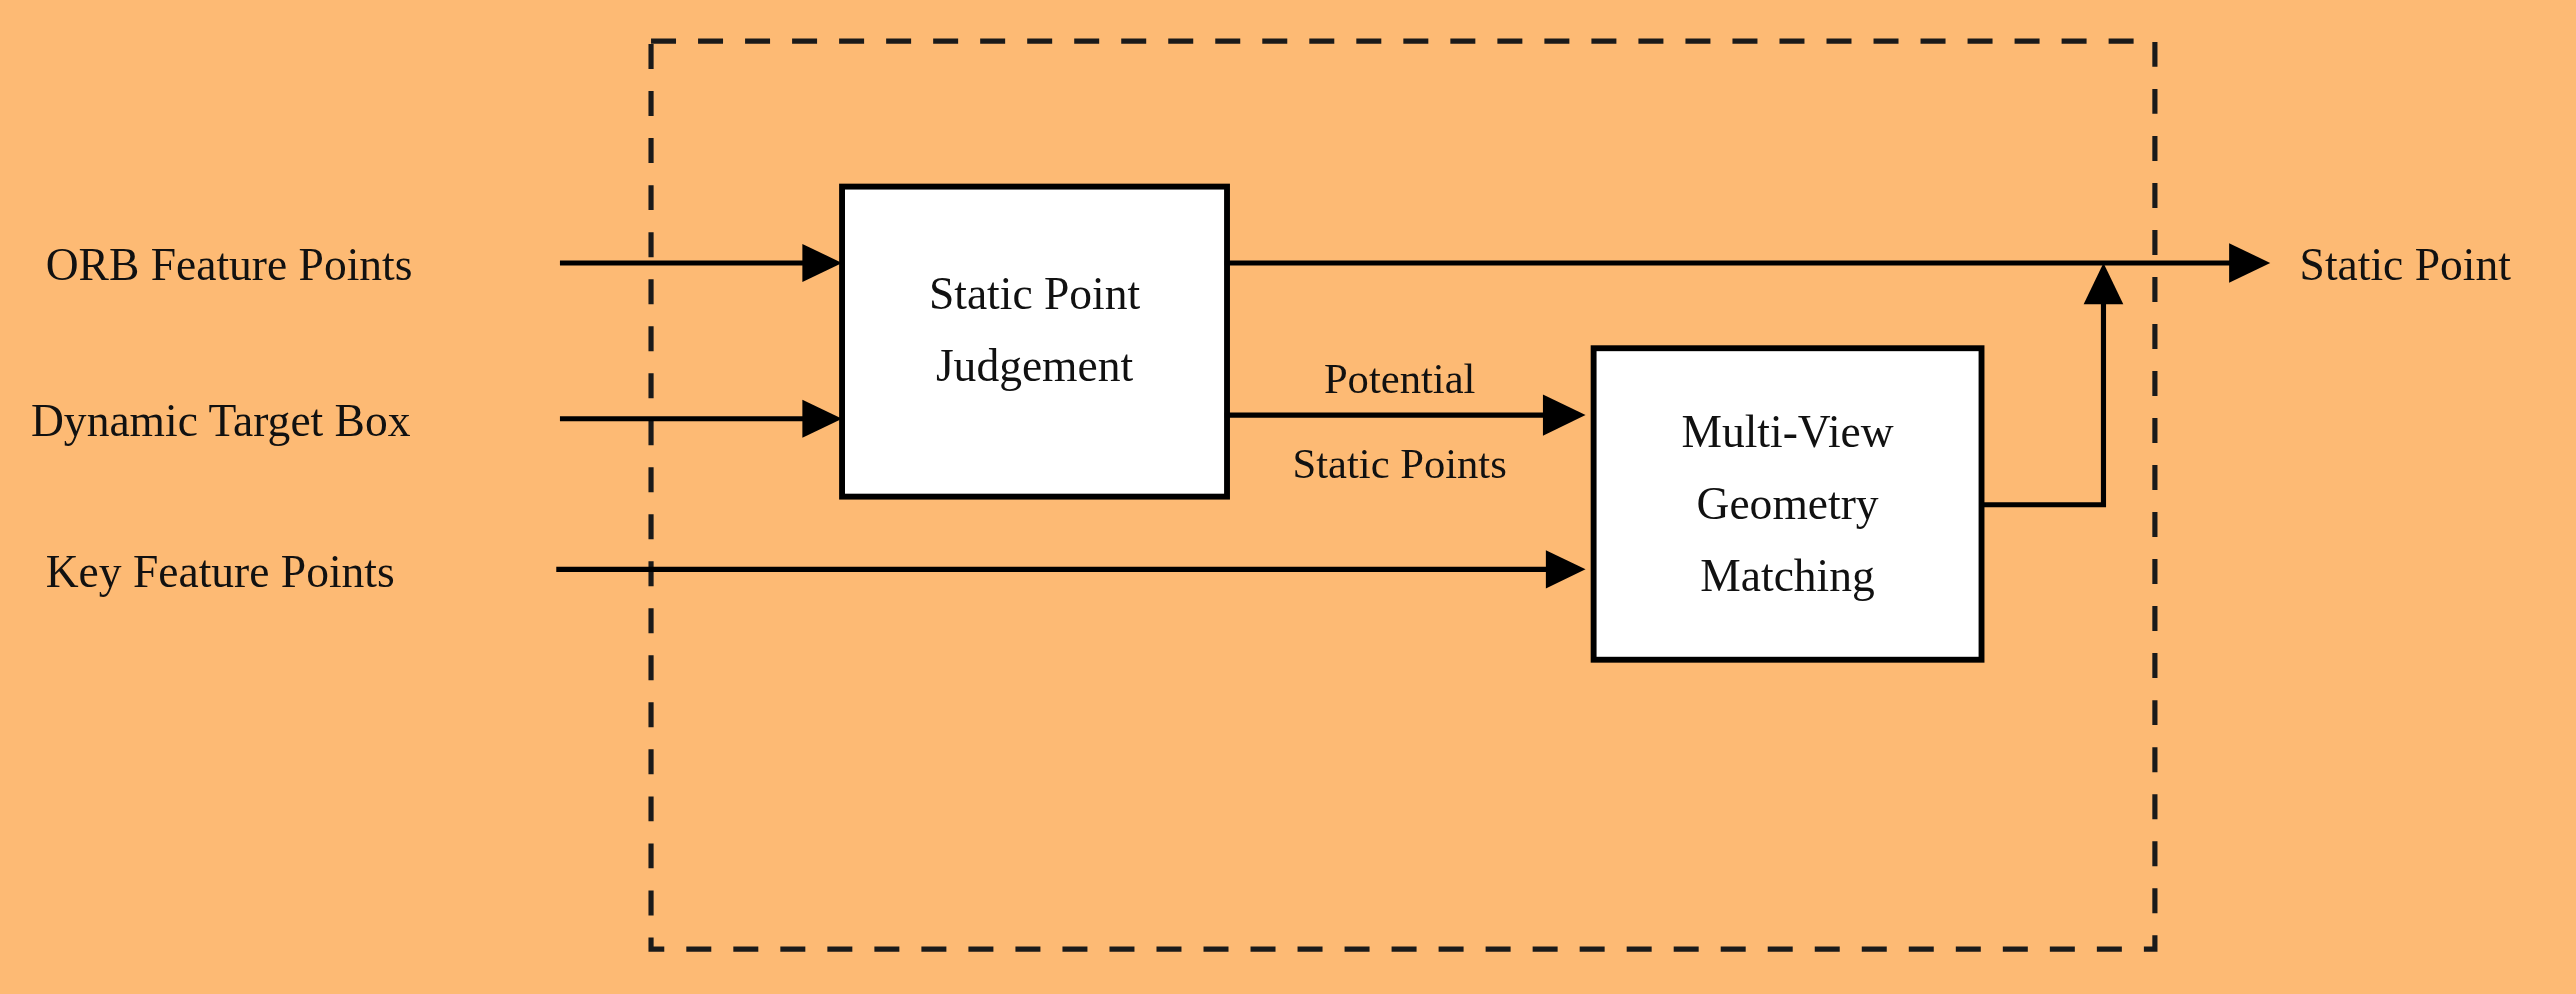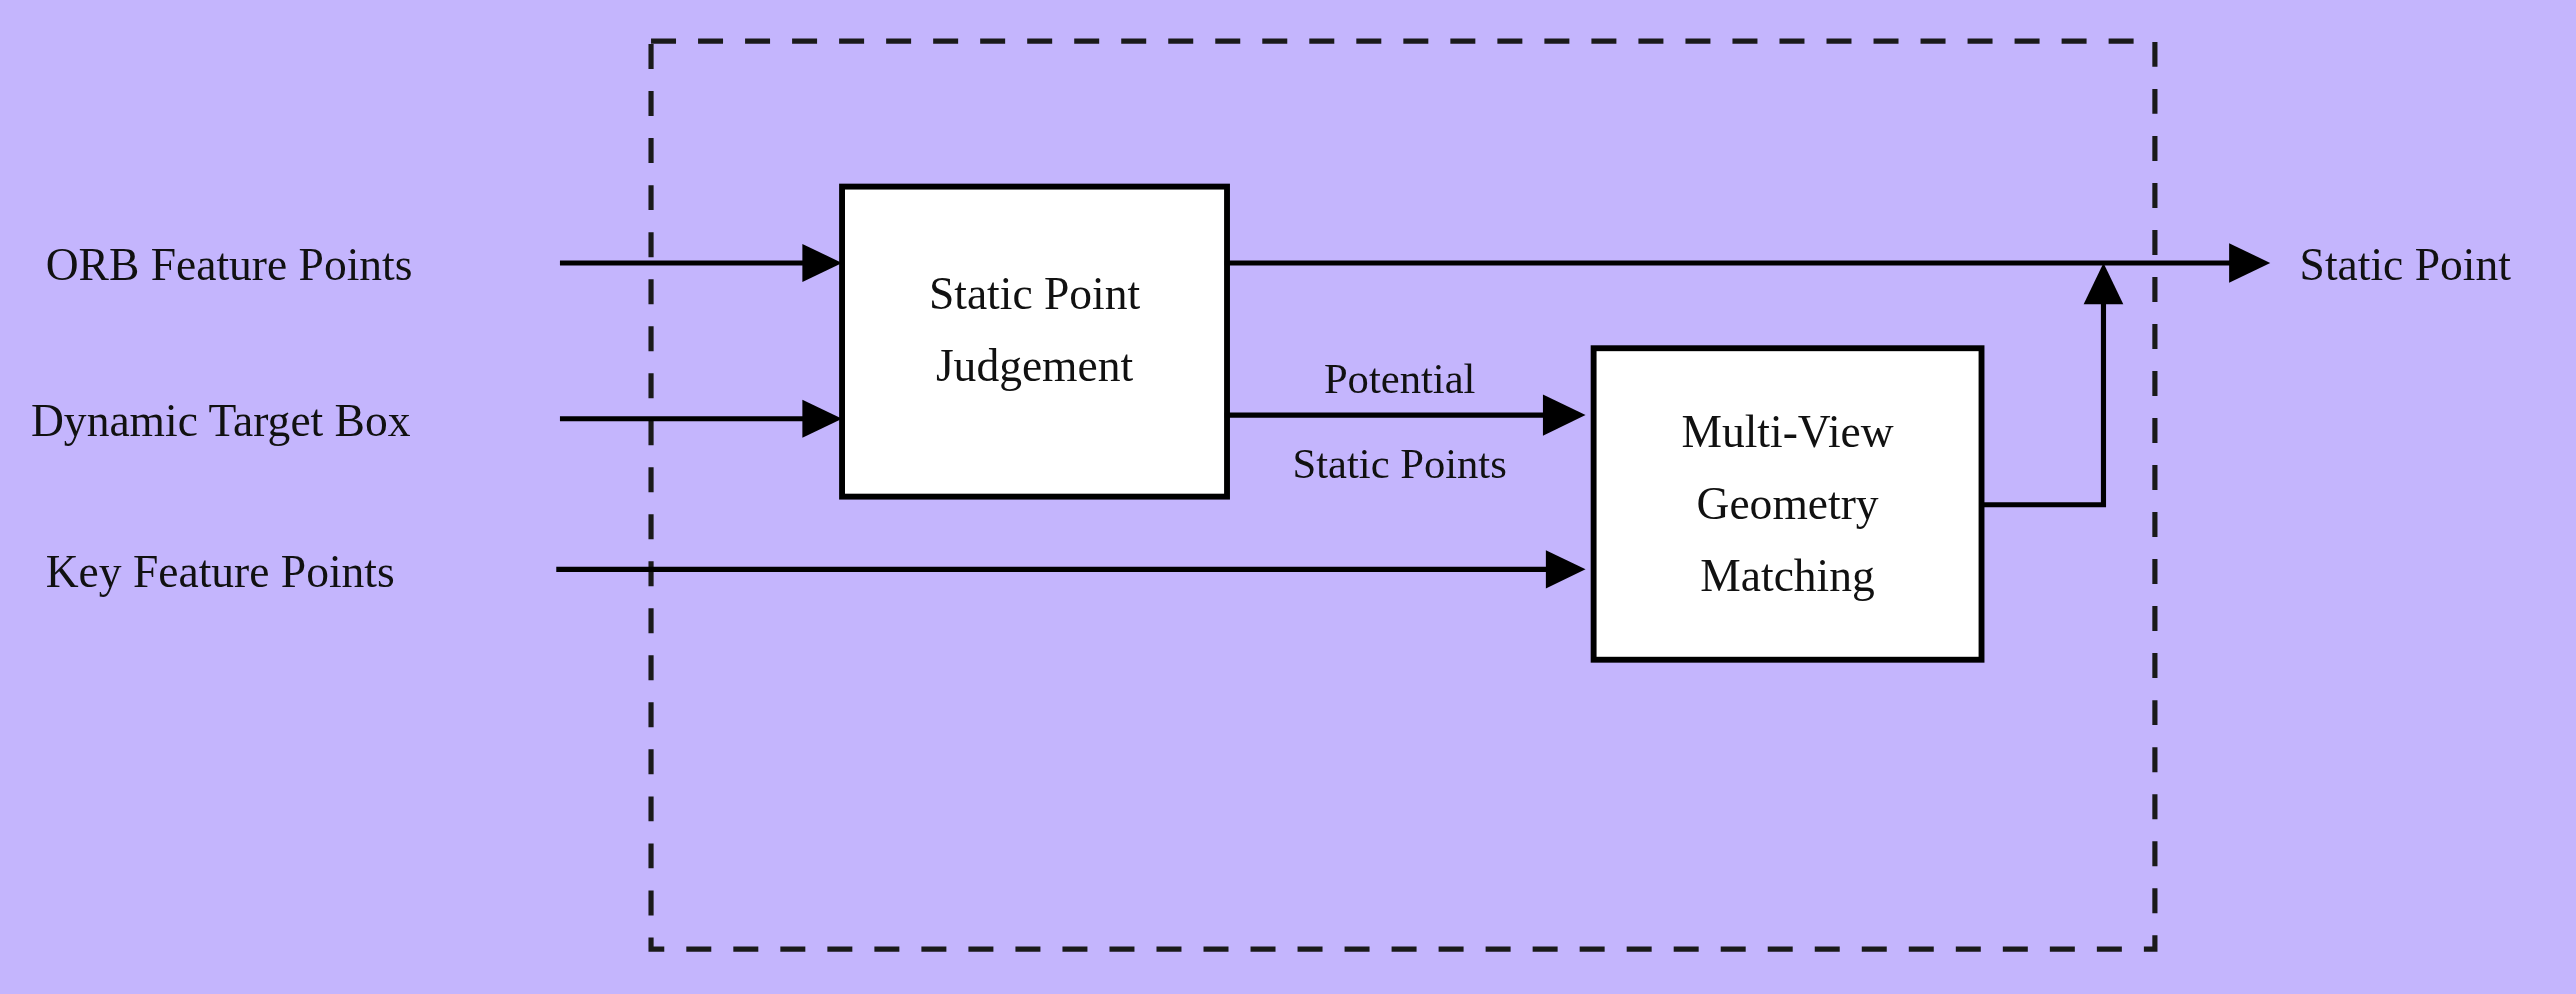--- a/index.html
+++ b/index.html
@@ -4,21 +4,21 @@
 <style>
   html, body {
     margin: 0;
     padding: 0;
     background: #ffffff;
   }
   #page {
     position: relative;
     width: 2576px;
     height: 994px;
-    background: #c4b5fd;
+    background: #fdba74;
     font-family: "Liberation Serif", "DejaVu Serif", serif;
     overflow: hidden;
   }
   svg.canvas {
     position: absolute;
     top: 0;
     left: 0;
     width: 2576px;
     height: 994px;
   }

